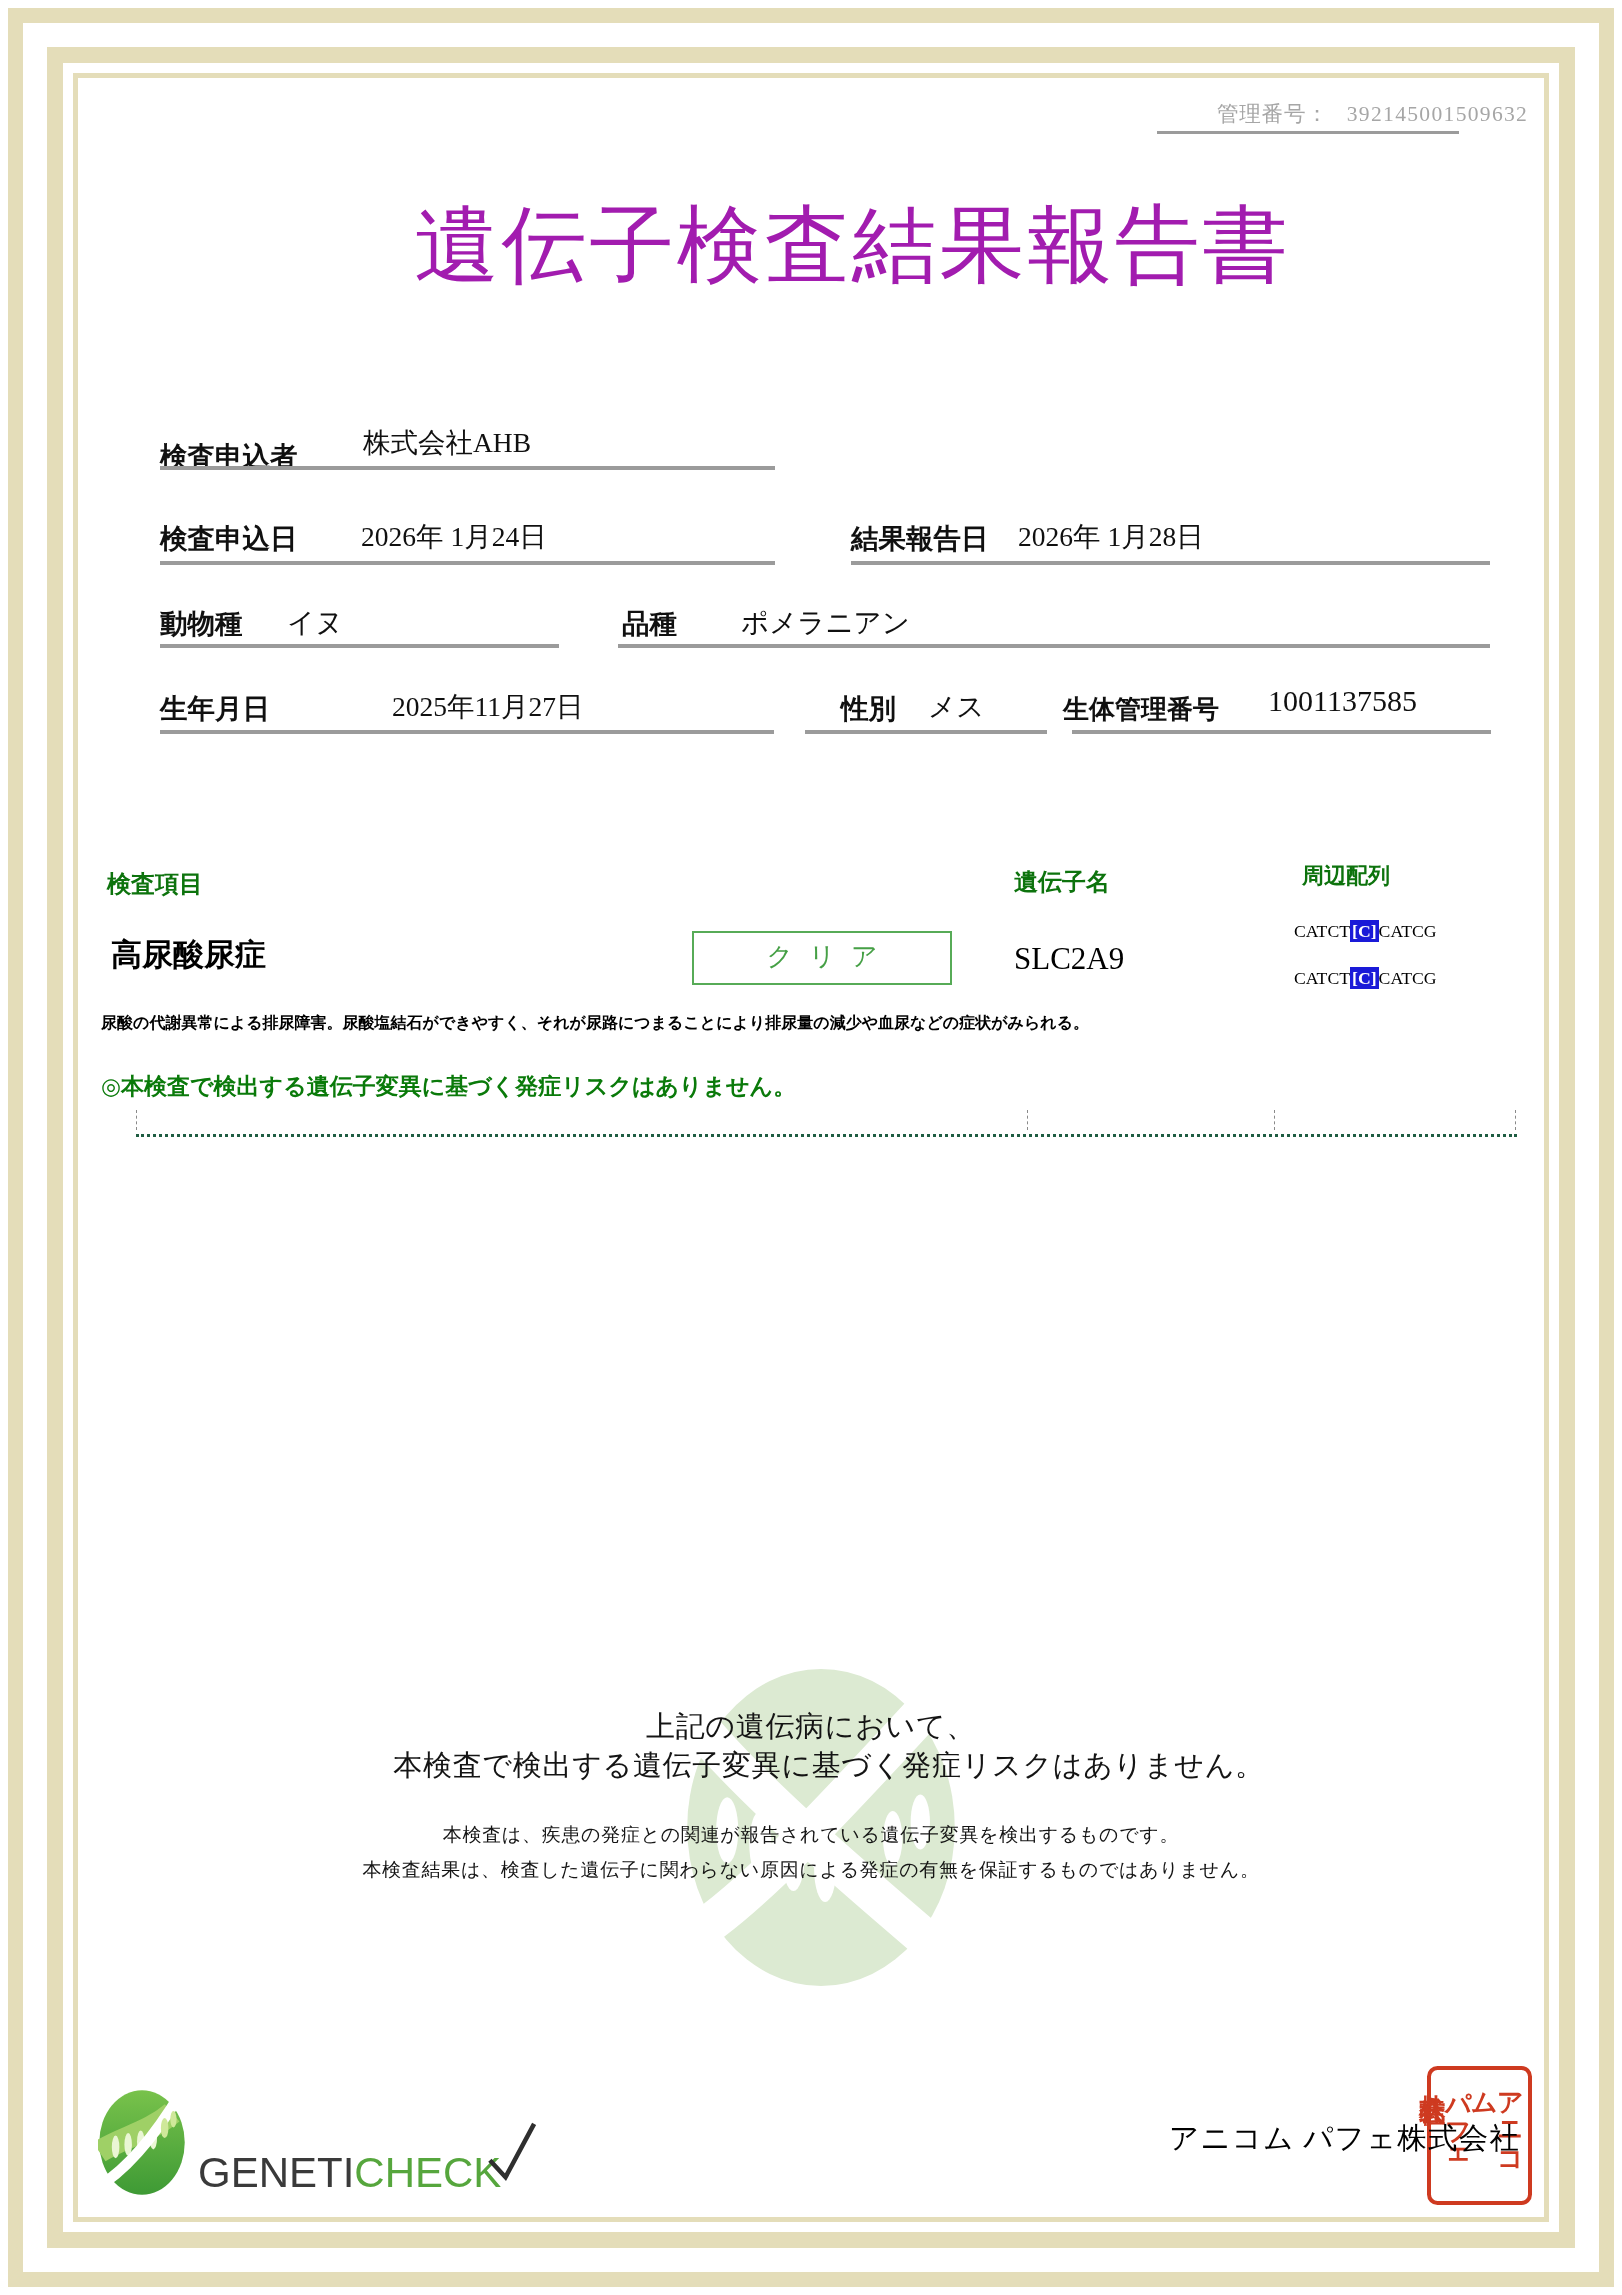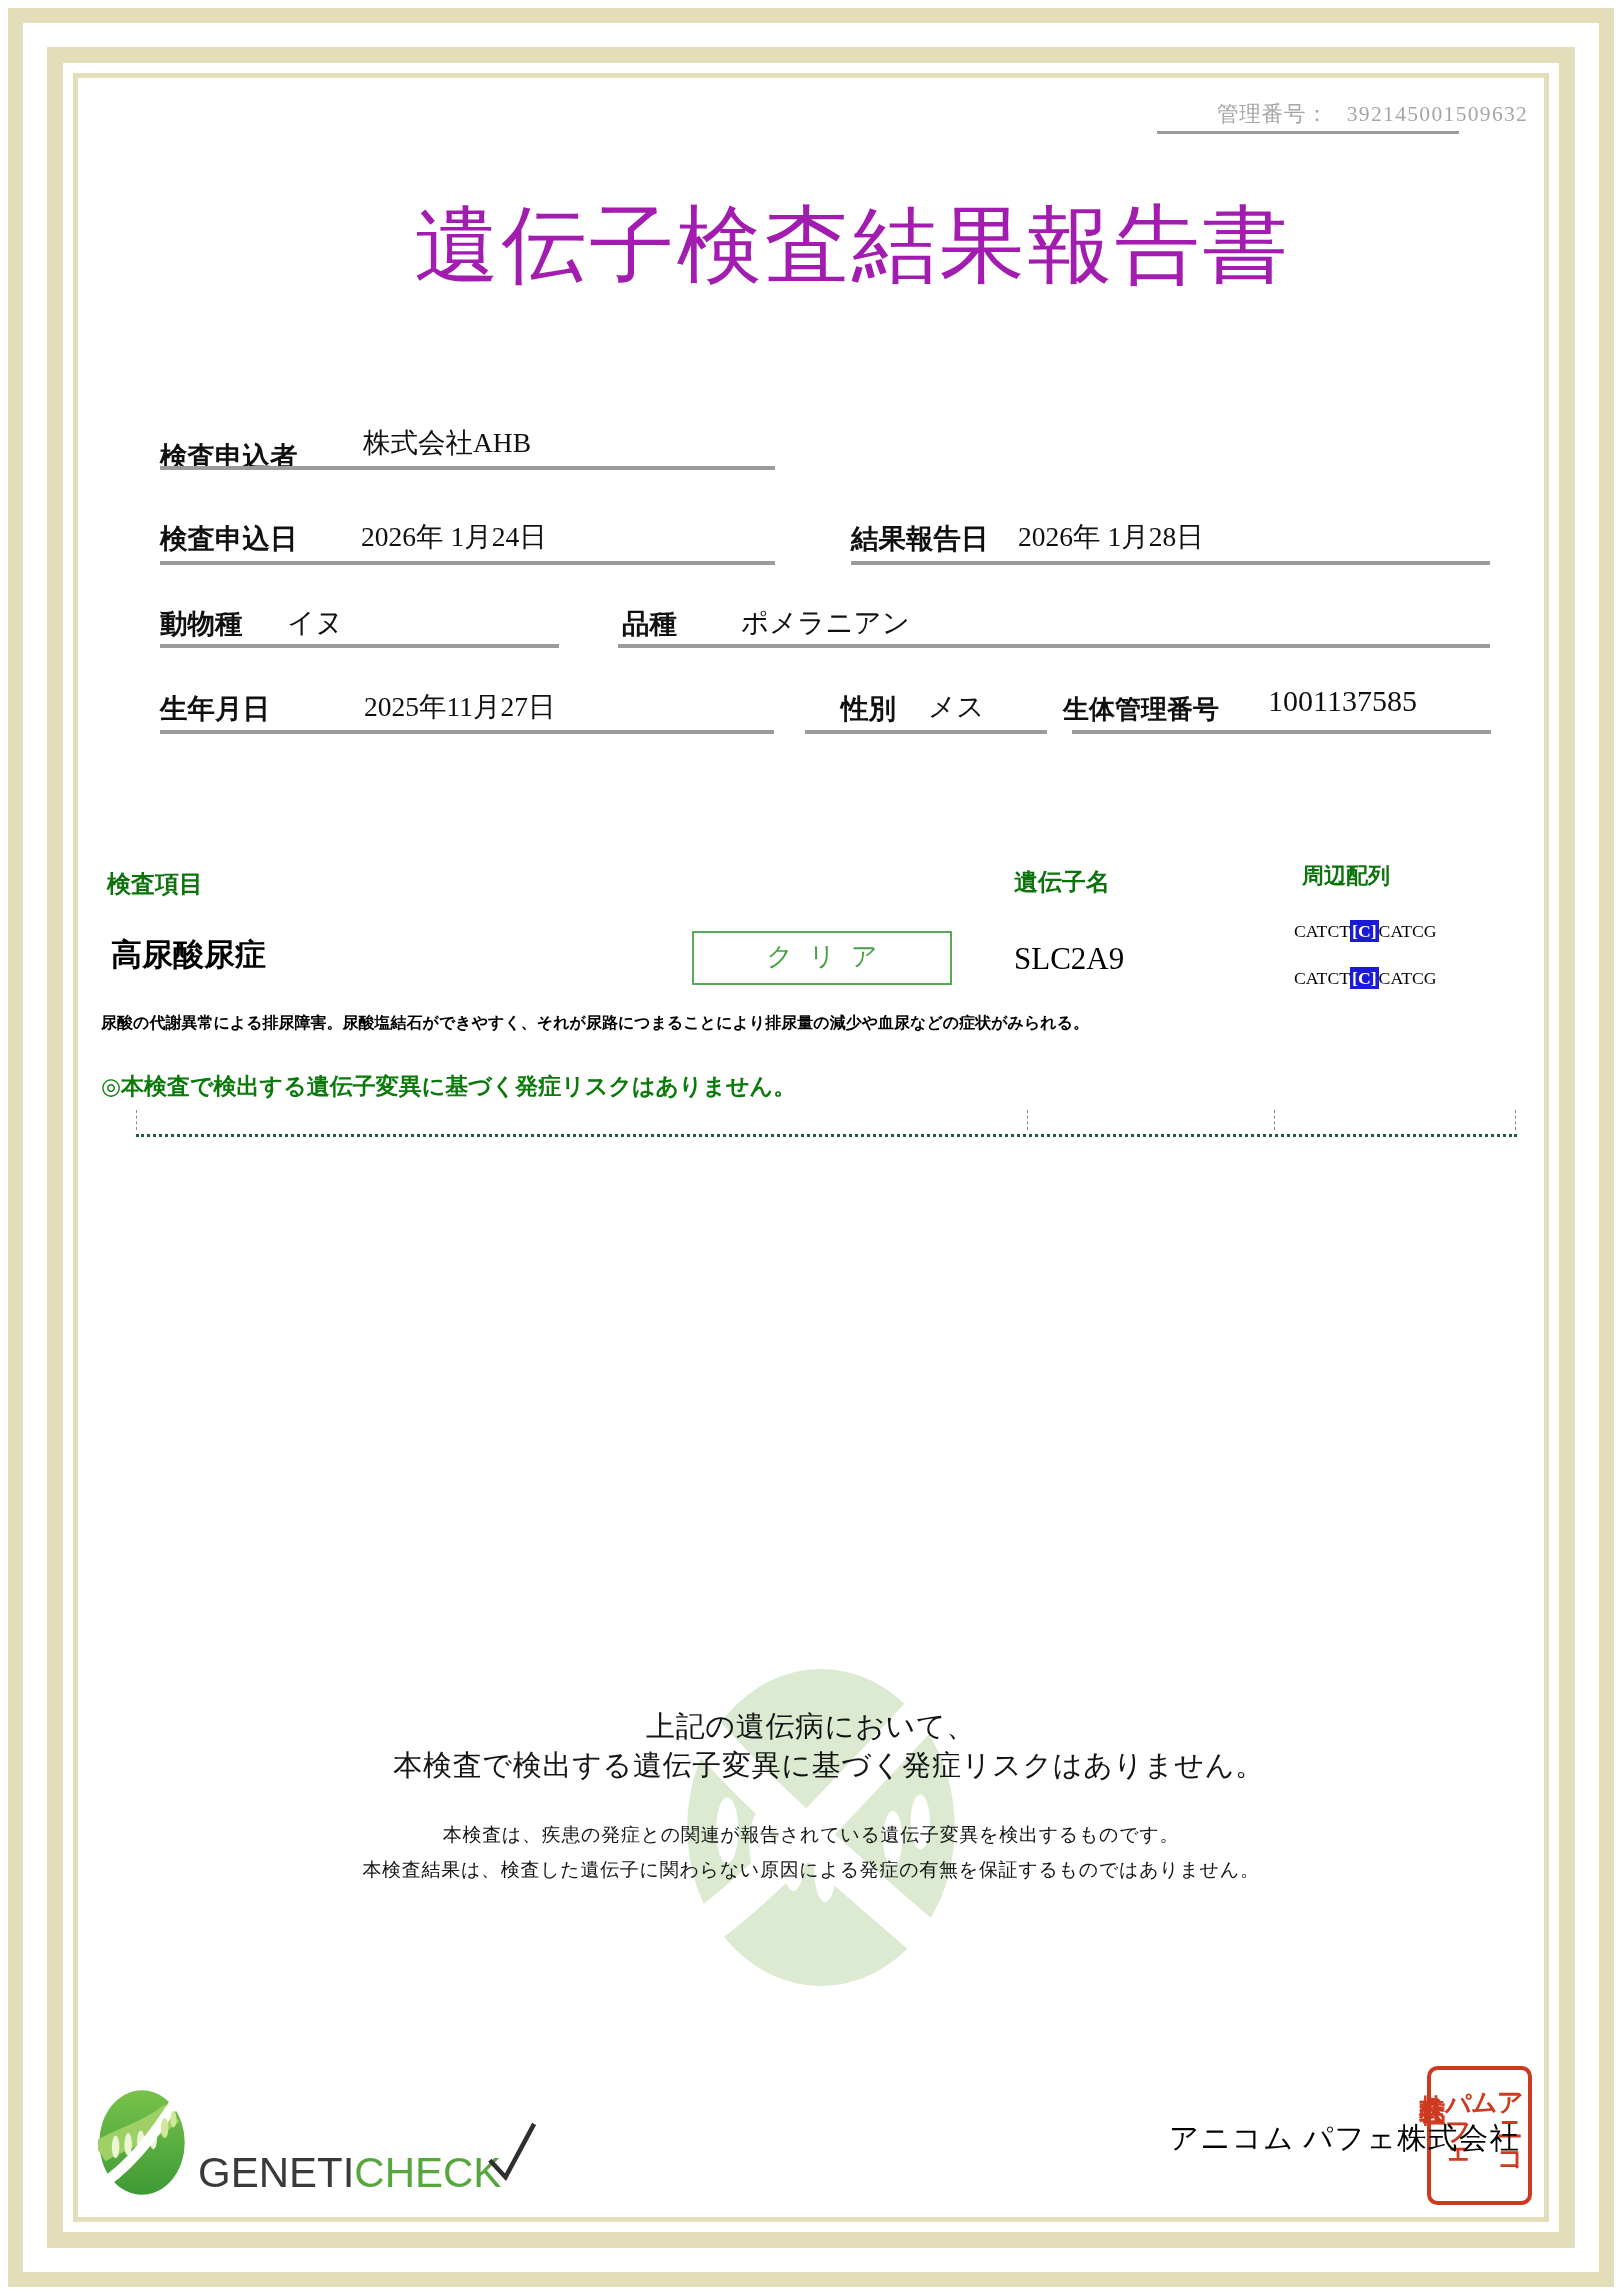--- a/index.html
+++ b/index.html
@@ -93,21 +93,21 @@
   <div class="gray-rule" style="left:851px;top:561px;width:639px;"></div>
 
   <div class="lbl" style="left:160px;top:606px;">動物種</div>
   <div class="val" style="left:287px;top:605px;">イヌ</div>
   <div class="gray-rule" style="left:160px;top:644px;width:399px;"></div>
   <div class="lbl" style="left:622px;top:606px;">品種</div>
   <div class="val" style="left:741px;top:605px;">ポメラニアン</div>
   <div class="gray-rule" style="left:618px;top:644px;width:872px;"></div>
 
   <div class="lbl" style="left:160px;top:691px;">生年月日</div>
-  <div class="val" style="left:364px;top:689px;">2025年11月27日</div>
+  <div class="val" style="left:392px;top:689px;">2025年11月27日</div>
   <div class="gray-rule" style="left:160px;top:730px;width:614px;"></div>
   <div class="lbl" style="left:841px;top:691px;">性別</div>
   <div class="val" style="left:928px;top:689px;">メス</div>
   <div class="gray-rule" style="left:805px;top:730px;width:242px;"></div>
   <div class="lbl" style="left:1063px;top:692px;font-size:26px;">生体管理番号</div>
   <div class="val" style="left:1268px;top:684px;font-size:30px;">1001137585</div>
   <div class="gray-rule" style="left:1072px;top:730px;width:419px;"></div>
 
   <div class="green-h" style="left:107px;top:868px;">検査項目</div>
   <div class="item-name">高尿酸尿症</div>

